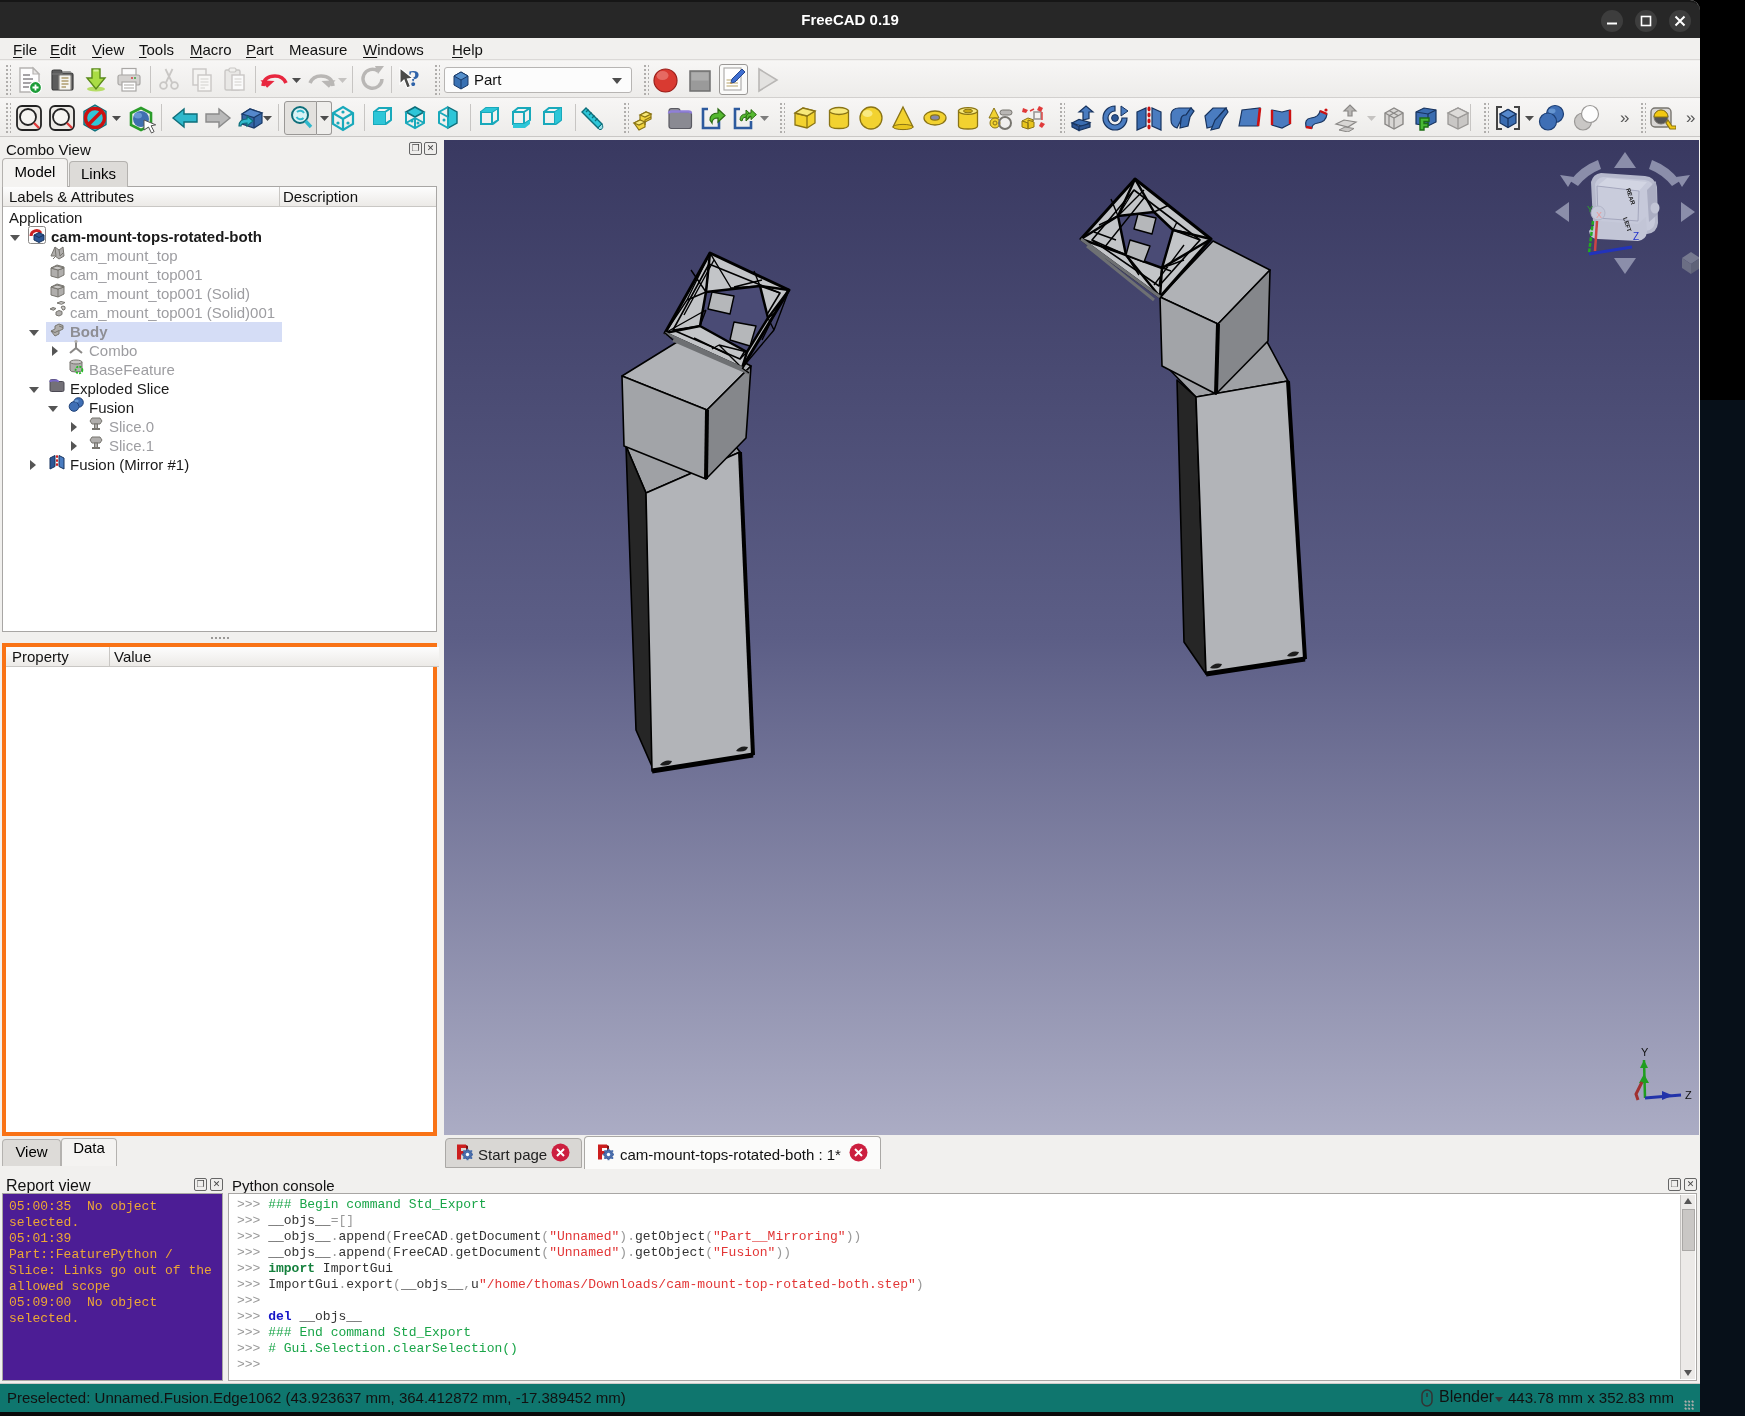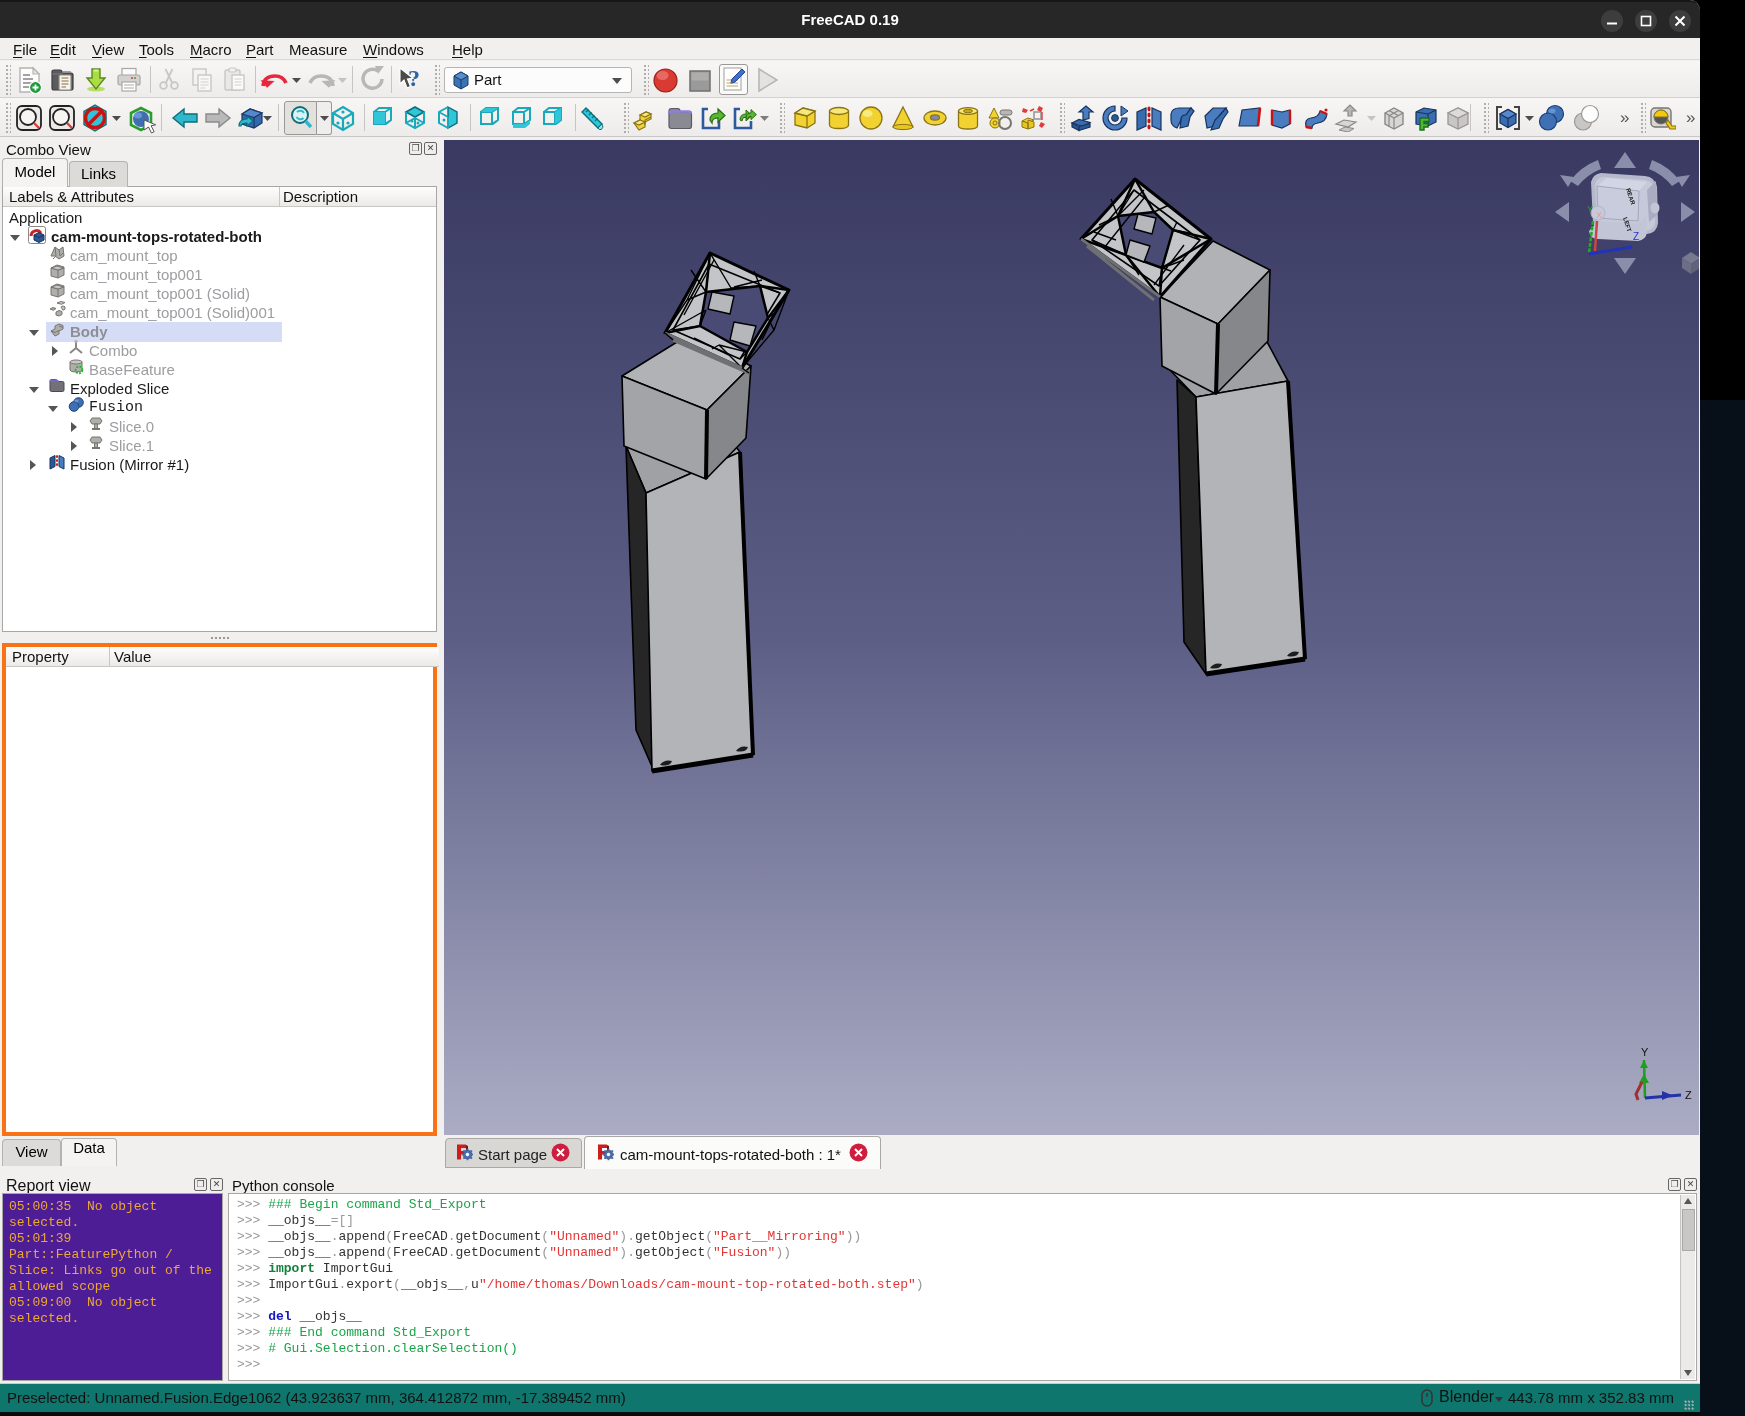--- a/index.html
+++ b/index.html
@@ -556,21 +556,21 @@
     <div class="trow" style="left:6px;top:22px;">Application</div>
     <div class="trow" style="left:48px;top:41px;font-weight:bold;">cam-mount-tops-rotated-both</div>
     <div class="trow gray" style="left:67px;top:60px;">cam_mount_top</div>
     <div class="trow gray" style="left:67px;top:79px;">cam_mount_top001</div>
     <div class="trow gray" style="left:67px;top:98px;">cam_mount_top001 (Solid)</div>
     <div class="trow gray" style="left:67px;top:117px;">cam_mount_top001 (Solid)001</div>
     <div class="trow gray" style="left:67px;top:136px;font-weight:bold;color:#8e8e94;">Body</div>
     <div class="trow gray" style="left:86px;top:155px;">Combo</div>
     <div class="trow gray" style="left:86px;top:174px;">BaseFeature</div>
     <div class="trow" style="left:67px;top:193px;">Exploded Slice</div>
-    <div class="trow" style="left:86px;top:212px;font-family:Liberation Mono, monospace;">Fusion</div>
+    <div class="trow" style="left:86px;top:212px;">Fusion</div>
     <div class="trow gray" style="left:106px;top:231px;">Slice.0</div>
     <div class="trow gray" style="left:106px;top:250px;">Slice.1</div>
     <div class="trow" style="left:67px;top:269px;">Fusion (Mirror #1)</div>
 
     <svg class="abs" style="left:6px;top:46px;" width="12" height="10">
         <path d="M1 2 h10 l-5 6z" fill="#555"></path>
       </svg>
     <svg class="abs" style="left:25px;top:141px;" width="12" height="10">
         <path d="M1 2 h10 l-5 6z" fill="#555"></path>
       </svg>

